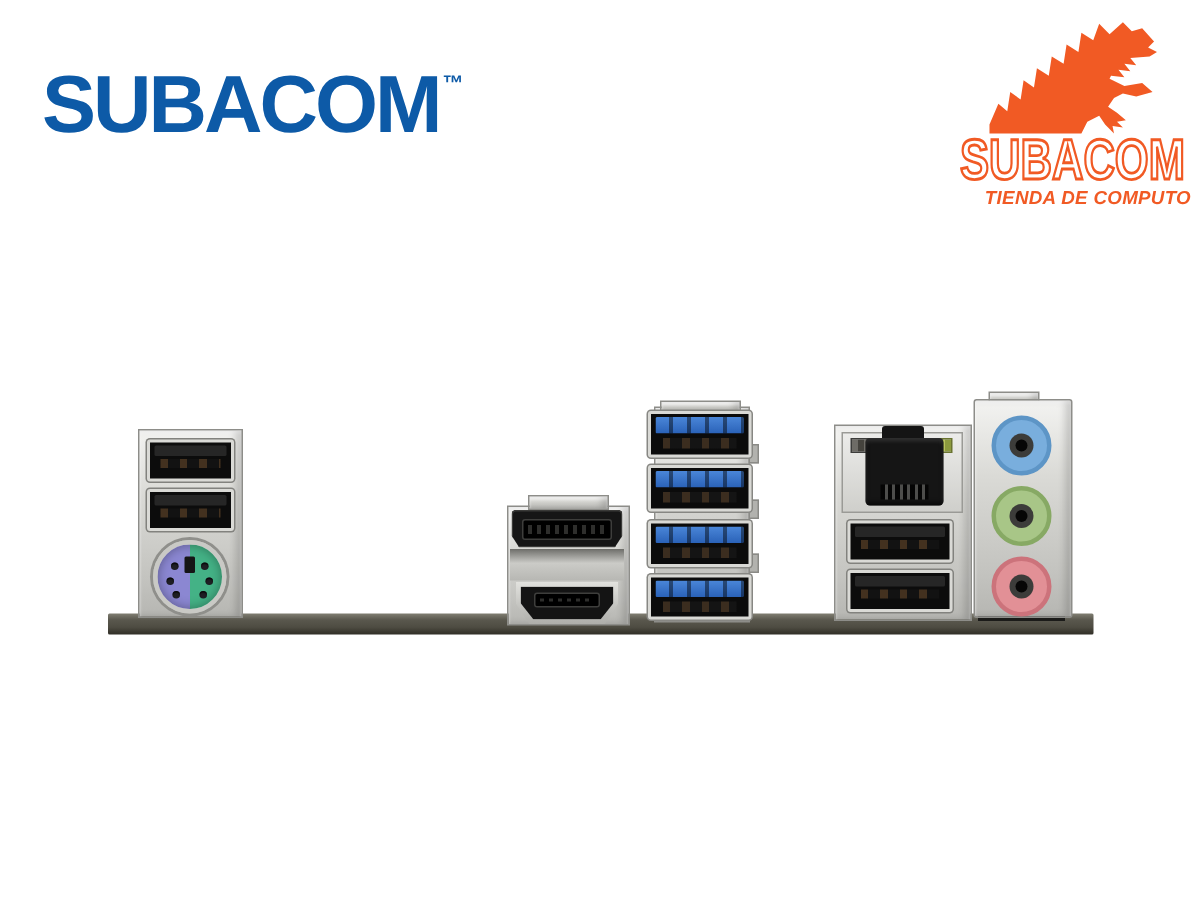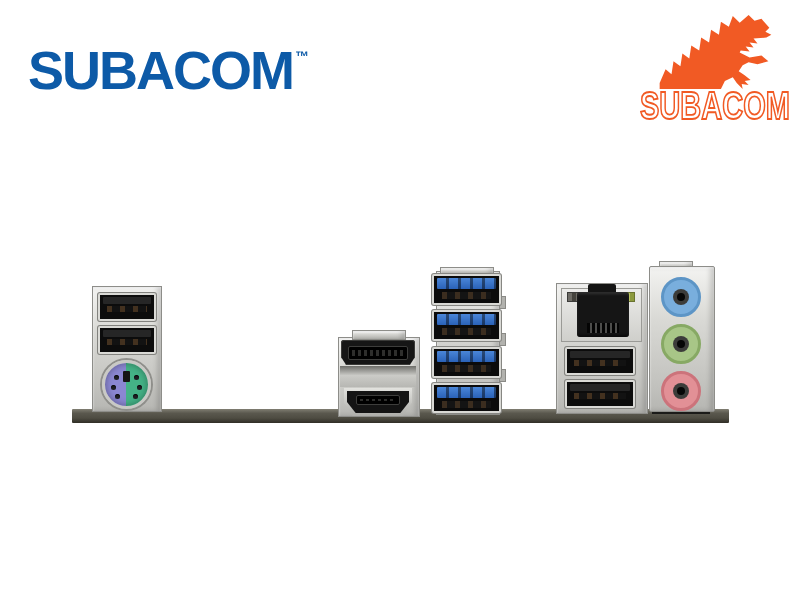--- a/index.html
+++ b/index.html
@@ -66,20 +66,21 @@
       <path style="fill:var(--subacom-orange,#f15a24)" d="
         M4,84 L4,78 L10,64 L16,69 L18,56 L25,61 L27,48 L34,53 L36,40 L44,45 L46,32
         L54,37 L56,24 L64,29 L66,16 L74,21 L78,10 L85,17 L94,9 L100,15 L107,13
         L115,22 L111,26 L117,29 L112,32 L99,33 L103,38 L95,37 L99,42 L91,41 L95,46
         L86,45 L85,47 L95,52 L107,50 L114,56 L103,59 L94,57 L88,60 L84,66
         L90,70 L96,75 L90,76 L94,80 L87,79 L88,84 L82,78 L78,72 L70,76 L66,84 Z"></path>
     </svg>
     <svg class="wordmark" viewBox="0 0 158 42">
       <text x="79" y="33" text-anchor="middle" textLength="150" lengthAdjust="spacingAndGlyphs" font-family="Liberation Sans, sans-serif" font-size="38" font-weight="bold" style="fill:#ffffff;stroke:var(--subacom-orange,#f15a24);stroke-width:1.9">SUBACOM</text>
     </svg>
+    <div class="tagline">TIENDA DE COMPUTO</div>
   </div>
 
   <div>
 
     <div class="abs" style="left:72px;top:409px;width:657px;height:14px;border-radius:1px;
                 background:linear-gradient(180deg,#807e72,#5a584e 30%,var(--pcb-dark,#4e4c42) 65%,#302e26);"></div>
     <div class="abs" style="left:100px;top:403px;width:12px;height:7px;background:#3f9e59;"></div>
     <div class="abs" style="left:138px;top:403px;width:14px;height:7px;background:#3f9e59;"></div>
 
     <div class="abs metal" style="left:92px;top:286px;width:68px;height:124px;"></div>

